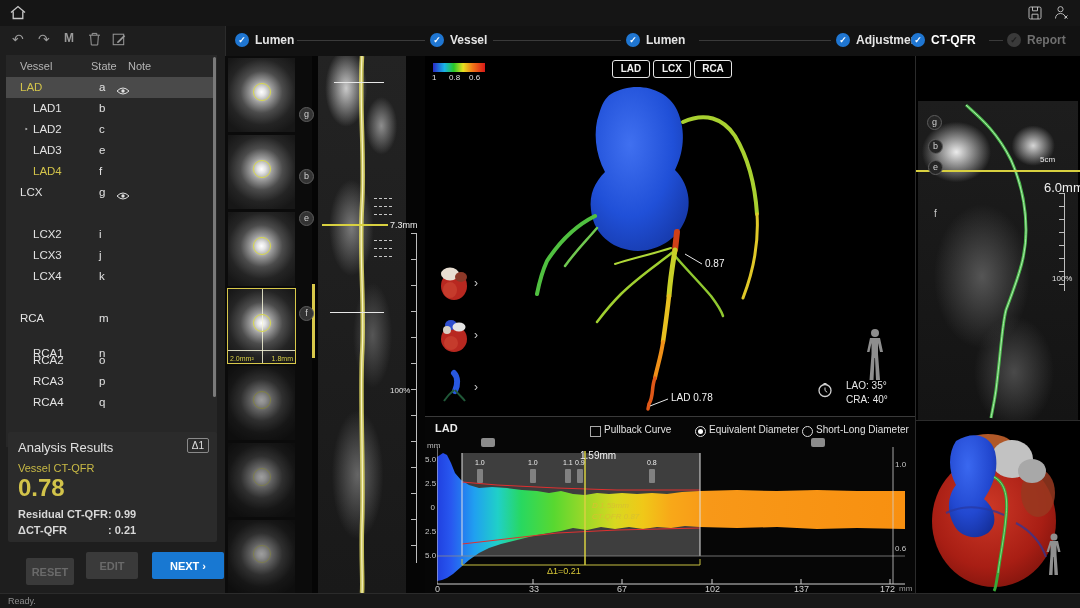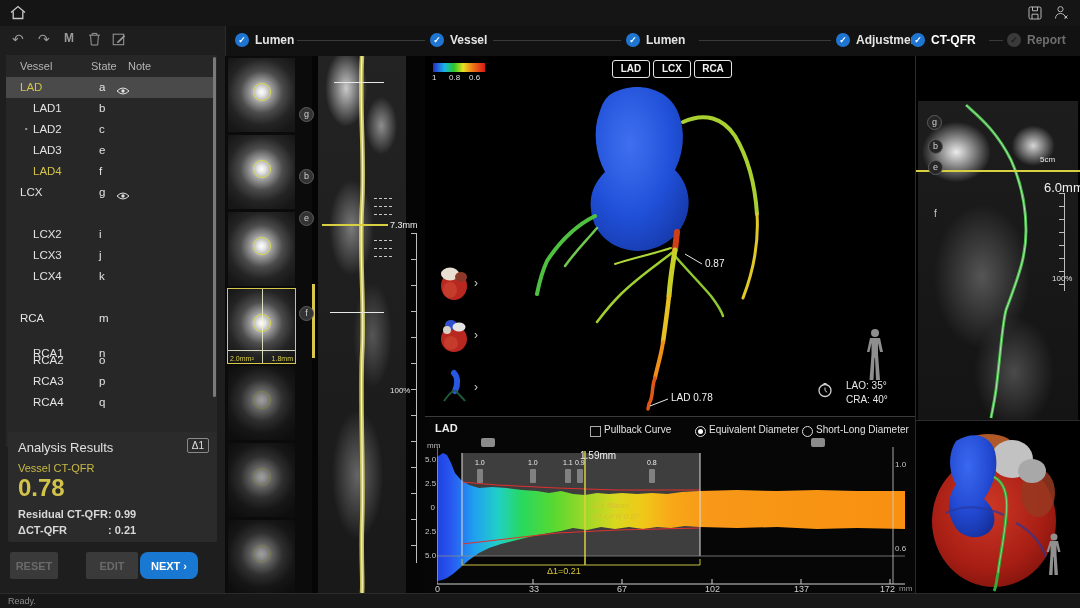--- a/index.html
+++ b/index.html
@@ -233,23 +233,23 @@
       <span class="abs" style="left:10px;top:8px;font-size:13px;color:#e0e0e0;">Analysis Results</span>
       <span class="abs" style="right:8px;top:6px;border:1px solid #8a8a8a;border-radius:2px;padding:1px 4px;font-size:10px;color:#e0e0e0;">Δ1</span>
       <span class="abs" style="left:10px;top:30px;font-size:11px;color:#c9ba45;">Vessel CT-QFR</span>
       <span class="abs" style="left:10px;top:42px;font-size:24px;font-weight:bold;color:#d2c34a;">0.78</span>
       <span class="abs" style="left:10px;top:76px;font-size:11px;font-weight:bold;color:#d8d8d8;">Residual CT-QFR</span>
       <span class="abs" style="left:100px;top:76px;font-size:11px;font-weight:bold;color:#d8d8d8;">: 0.99</span>
       <span class="abs" style="left:10px;top:92px;font-size:11px;font-weight:bold;color:#d8d8d8;">ΔCT-QFR</span>
       <span class="abs" style="left:100px;top:92px;font-size:11px;font-weight:bold;color:#d8d8d8;">: 0.21</span>
     </div>
 
-    <div class="btn" style="left:10px;width:48px;">RESET</div>
+    <div class="btn" style="left:26px;width:48px;margin-top:6px;">RESET</div>
     <div class="btn" style="left:86px;width:52px;">EDIT</div>
-    <div class="btn primary" style="left:140px;width:58px;border-radius:8px;">NEXT ›</div>
+    <div class="btn primary" style="left:152px;width:72px;">NEXT ›</div>
   </div>
 
   <div id="thumbs">
     <div class="thumb" style="top:2px;">
         <div class="ring"></div>
       </div>
     <div class="thumb" style="top:79px;">
         <div class="ring"></div>
       </div>
     <div class="thumb" style="top:156px;">

